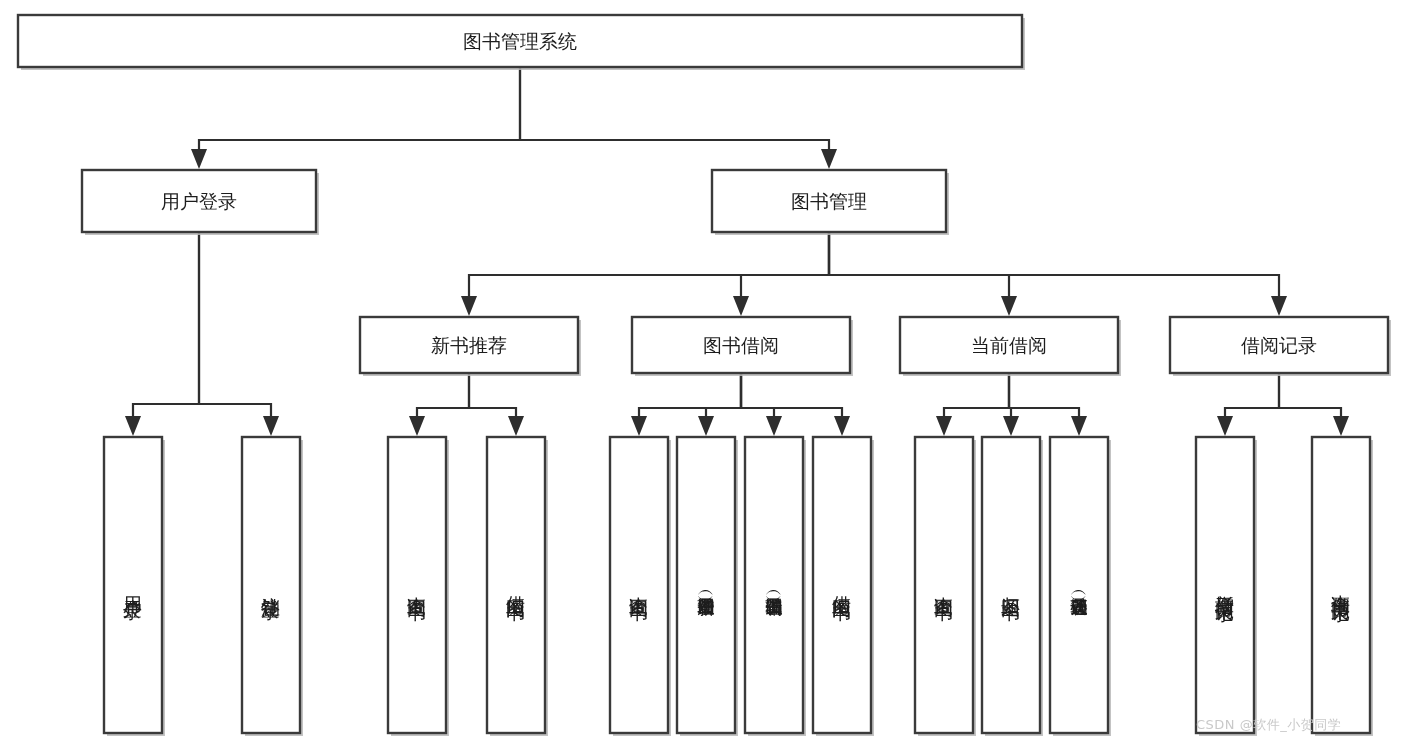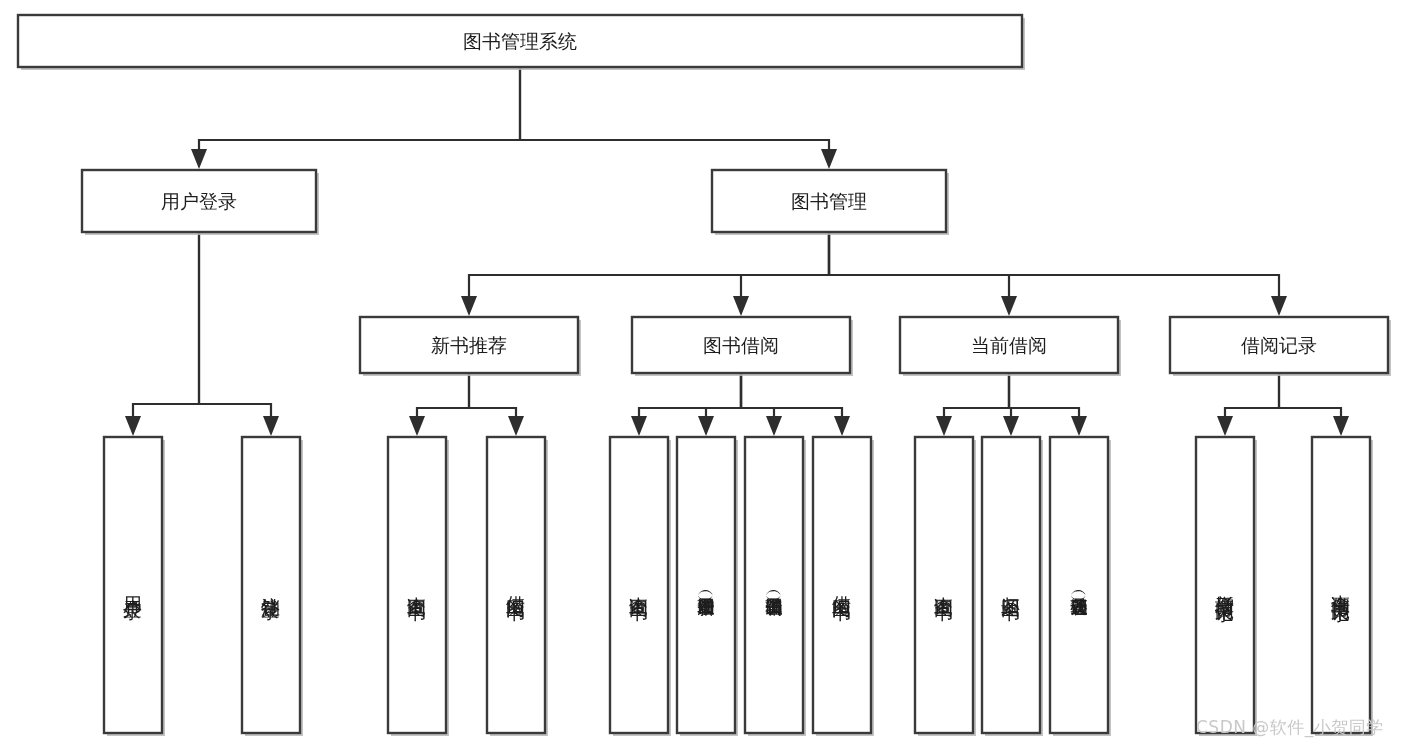--- a/index.html
+++ b/index.html
@@ -63,21 +63,21 @@
     font-size: 19px;
     color: #1d1d1d;
     font-family: "DejaVu Sans", "Liberation Sans", sans-serif;
     line-height: 1;
     pointer-events: none;
     white-space: nowrap;
   }
   .watermark {
     position: absolute;
     font-family: "DejaVu Sans", "Liberation Sans", sans-serif;
-    font-size: 17px;
+    font-size: 13px;
     color: #c9c9c9;
     white-space: nowrap;
     letter-spacing: 0.5px;
     text-align: right;
   }
 </style>
 </head>
 <body>
 
 <div id="diagram-root">

